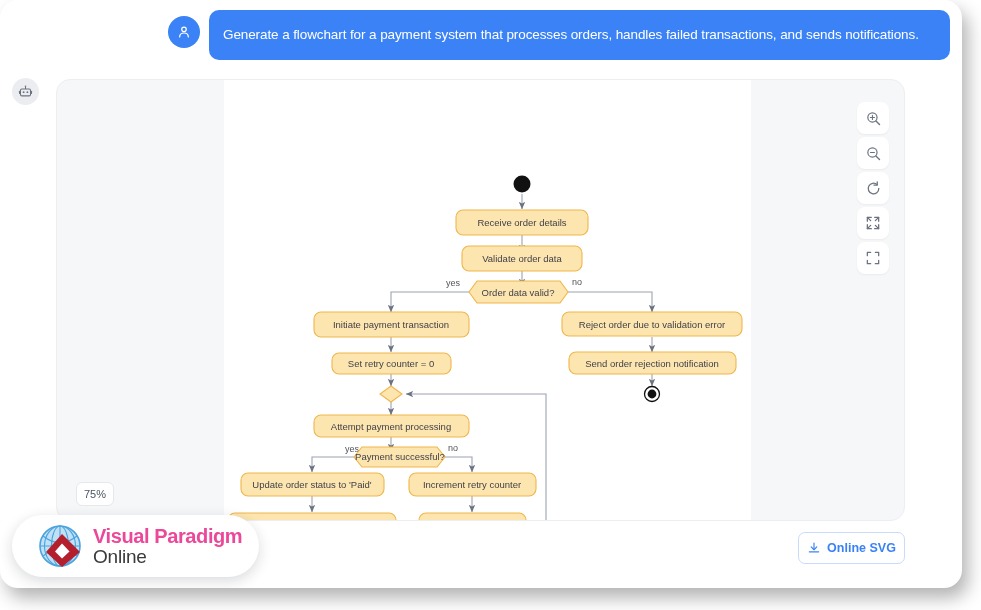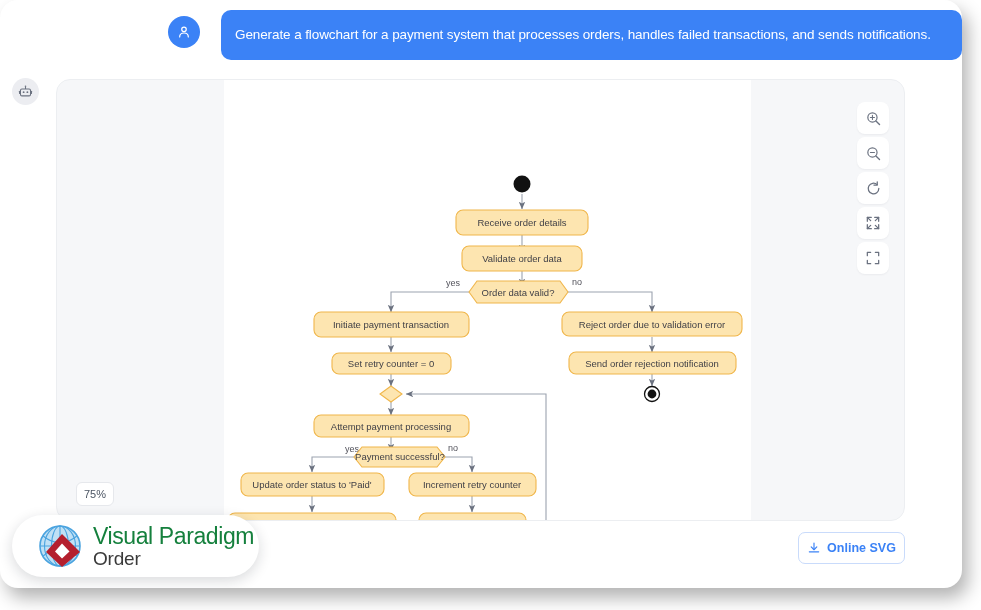--- a/index.html
+++ b/index.html
@@ -27,21 +27,21 @@
     width: 782px; height: 50px;
   }
   #user-avatar {
     position: absolute; left: 0; top: 6px;
     width: 32px; height: 32px;
     border-radius: 50%;
     background: #3b82f6;
     display: flex; align-items: center; justify-content: center;
   }
   #user-bubble {
-    position: absolute; left: 53px; top: 0;
+    position: absolute; left: 41px; top: 0;
     width: 741px; height: 50px;
     background: #3b82f6;
     border-radius: 10px;
     display: flex; align-items: center;
     padding: 0 14px;
   }
   #user-bubble-text {
     color: #ffffff;
     font-size: 13.5px;
     line-height: 1.25;
@@ -119,21 +119,21 @@
     background: #ffffff;
     border-radius: 31px;
     box-shadow: 0 4px 14px rgba(16,24,40,0.16);
     display: flex; align-items: center;
     padding-left: 24px;
     gap: 9px;
   }
   #brand-logo { width: 48px; height: 48px; position: relative; flex: none; }
   #brand-text { line-height: 1.0; }
   #brand-line1 {
-    font-size: 23px; font-weight: normal; color: #15803d;
+    font-size: 20px; font-weight: bold; color: #ec4899;
     letter-spacing: -0.4px; display: block;
   }
   #brand-line2 {
     font-size: 19px; color: #3a3a3a; letter-spacing: -0.2px;
     display: block; margin-top: 1px;
   }
 
   
   #export-btn {
     position: absolute;
@@ -407,21 +407,21 @@
           <path d="M7.2 14 A 25 25 0 0 0 40.8 14"></path>
           <path d="M7.2 34 A 25 25 0 0 1 40.8 34"></path>
           <line x1="24" y1="4" x2="24" y2="44"></line>
         </g>
         <path d="M26 12 L44 30 L26 45 L10 30 z" fill="#b41f2e"></path>
         <path d="M26 21.5 L33.5 29.5 L26 36.5 L19 29.5 z" fill="#ffffff"></path>
       </svg>
     </div>
     <div id="brand-text">
       <span id="brand-line1">Visual Paradigm</span>
-      <span id="brand-line2">Order</span>
+      <span id="brand-line2">Online</span>
     </div>
   </div>
 
   <button id="export-btn">
     <svg width="14" height="14" viewBox="0 0 24 24">
       <g fill="none" stroke="#3b82f6" stroke-width="2" stroke-linecap="round" stroke-linejoin="round">
         <line x1="12" y1="3.5" x2="12" y2="14.5"></line>
         <polyline points="7.2,10 12,15 16.8,10"></polyline>
         <path d="M4 18.5 L20 18.5"></path>
       </g>

